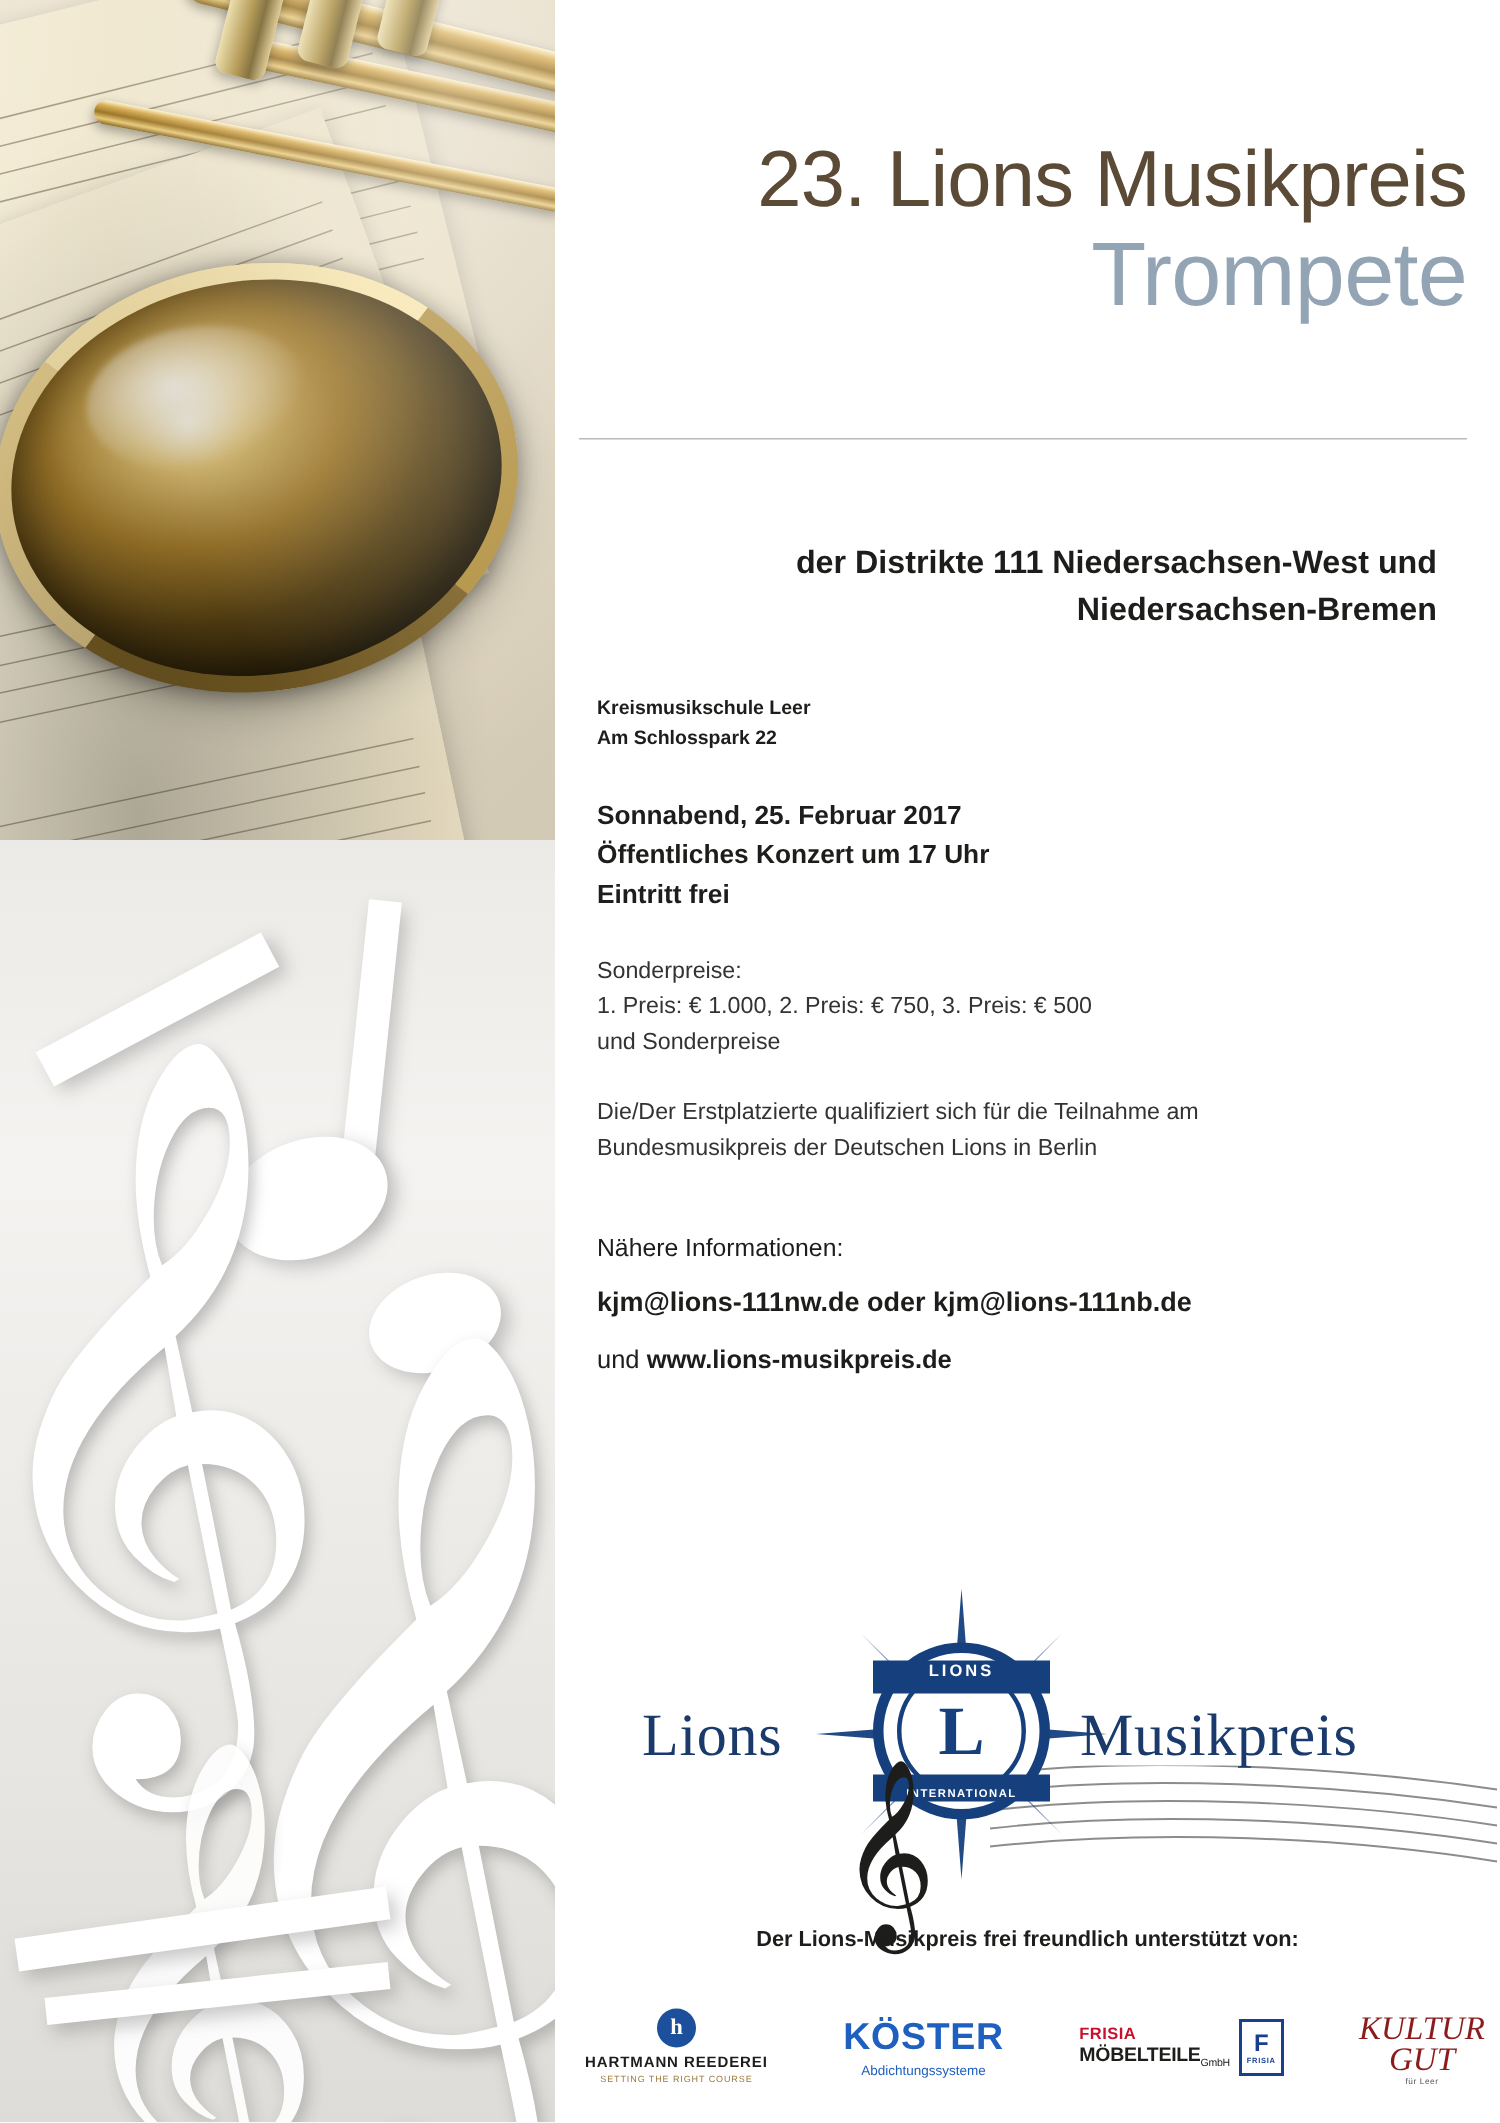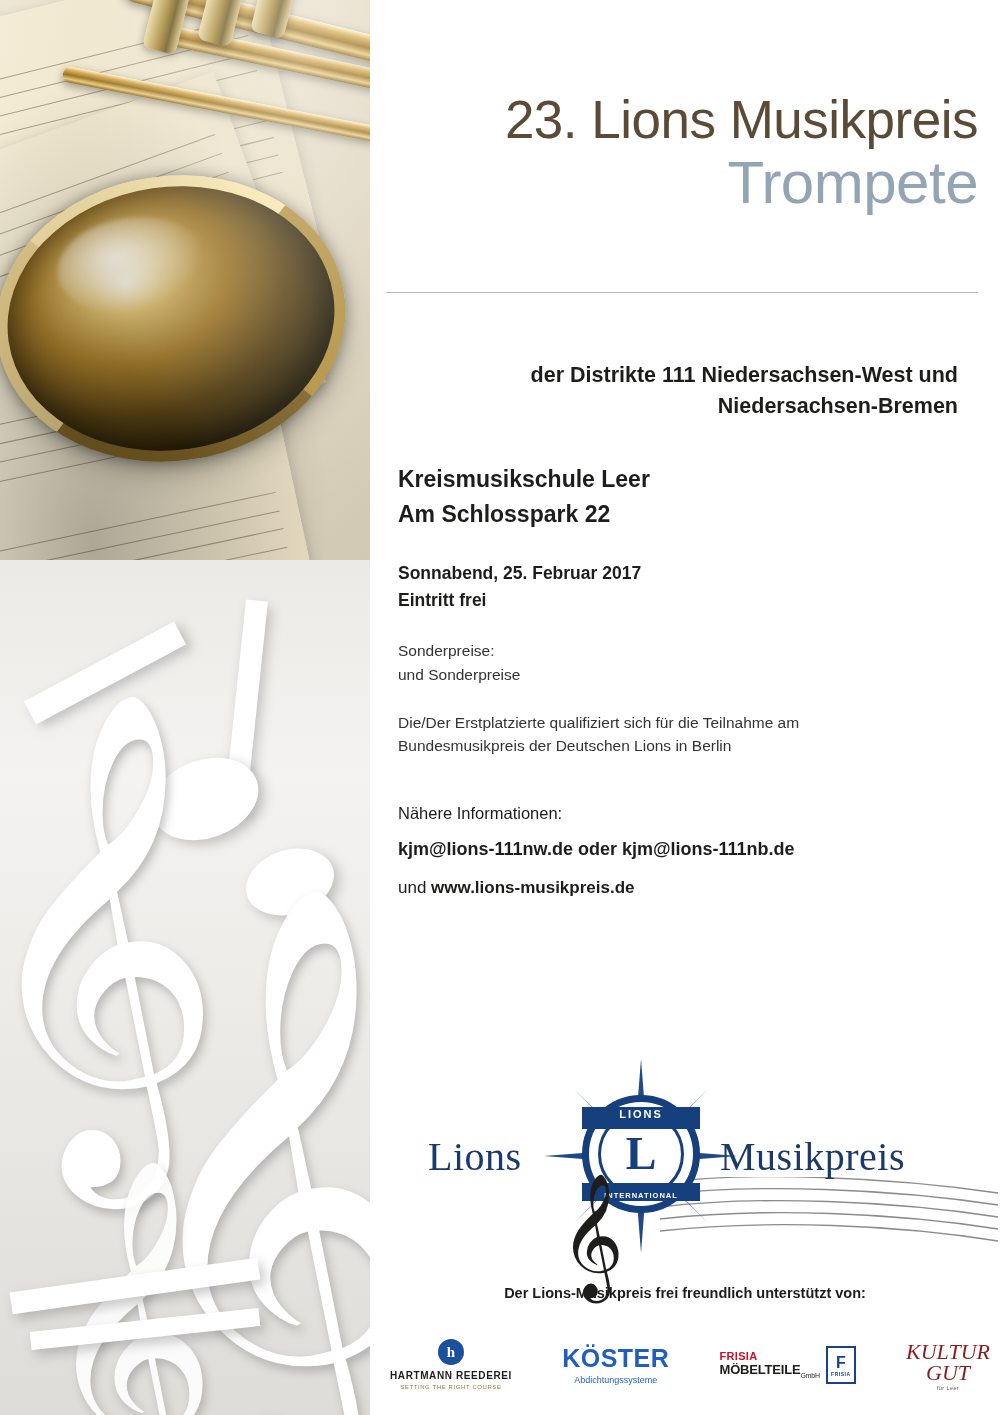--- a/index.html
+++ b/index.html
@@ -195,21 +195,21 @@
   }
   .district {
     font-size: 21.5px;
     font-weight: bold;
     line-height: 1.45;
     text-align: right;
     width: 560px;
   }
   .venue {
     margin-top: 40px;
-    font-size: 23px;
+    font-size: 13px;
     font-weight: bold;
     line-height: 1.52;
   }
   .event {
     margin-top: 28px;
     font-size: 17.5px;
     font-weight: bold;
     line-height: 1.52;
   }
   .prizes {
@@ -482,25 +482,27 @@
 
       <div class="district">der Distrikte 111 Niedersachsen-West und Niedersachsen-Bremen</div>
 
       <div class="venue">
         <div>Kreismusikschule Leer</div>
         <div>Am Schlosspark 22</div>
       </div>
 
       <div class="event">
         <div>Sonnabend, 25. Februar 2017</div>
+        <div>Öffentliches Konzert um 17 Uhr</div>
         <div>Eintritt frei</div>
       </div>
 
       <div class="prizes">
         <div>Sonderpreise:</div>
+        <div>1. Preis: € 1.000, 2. Preis: € 750, 3. Preis: € 500</div>
         <div>und Sonderpreise</div>
       </div>
 
       <div class="qualify">
         <div>Die/Der Erstplatzierte qualifiziert sich für die Teilnahme am</div>
         <div>Bundesmusikpreis der Deutschen Lions in Berlin</div>
       </div>
 
       <div class="info-head">Nähere Informationen:</div>
       <div class="info-mail">kjm@lions-111nw.de oder kjm@lions-111nb.de</div>

